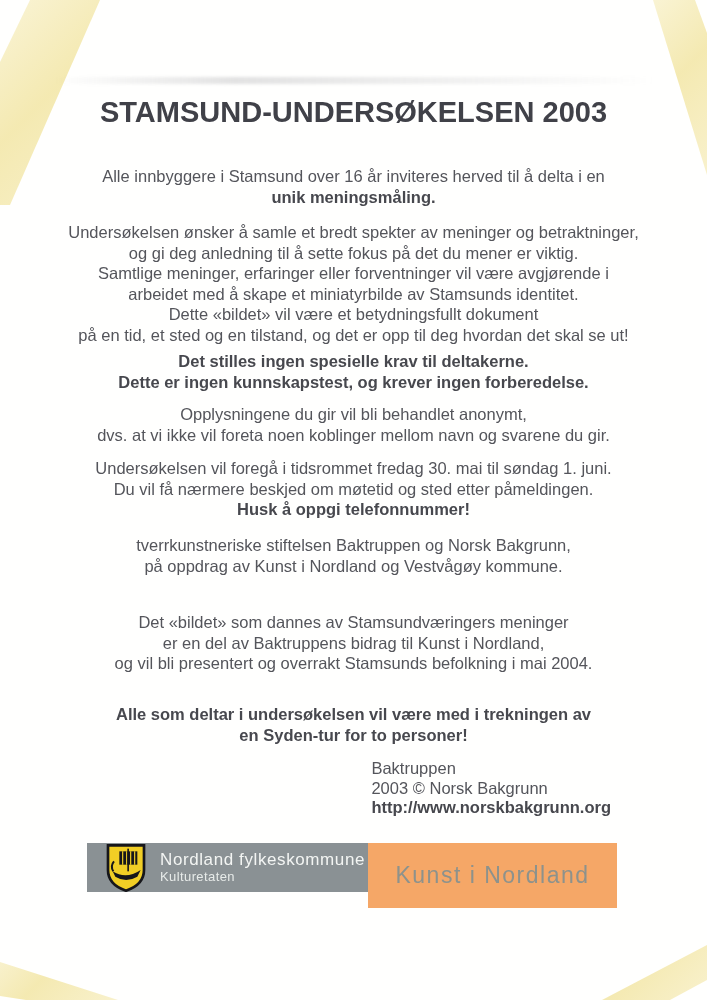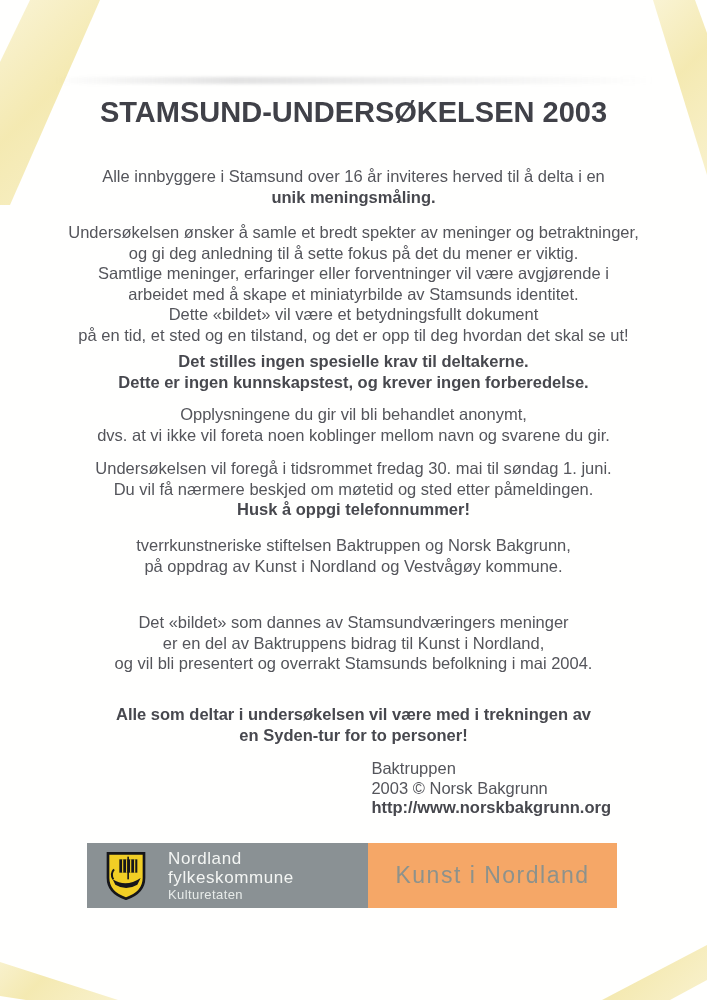--- a/index.html
+++ b/index.html
@@ -60,24 +60,24 @@
     position: absolute; top: 759px; right: 96px;
     text-align: left; font-size: 16.5px; line-height: 19.5px;
   }
 
   
   .logo-band {
     position: absolute; left: 87px; top: 843px; height: 65px;
     display: flex;
   }
   .logo-gray {
-    width: 281px; height: 65px;
+    width: 281px; height: 49px;
     background: #8a9194;
     display: flex; align-items: center;
-    box-sizing: border-box; padding-left: 19px; gap: 8px;
+    box-sizing: border-box; padding-left: 19px;
   }
   .coat-of-arms { width: 40px; height: 50px; flex: 0 0 auto; }
   .logo-gray-text { margin-left: 14px; }
   .logo-org  { font-size: 17px; color: #f3f5f3; letter-spacing: .6px; line-height: 19px; }
   .logo-dept { font-size: 13px; color: #e7ebe9; letter-spacing: .4px; line-height: 16px; }
   .logo-orange {
     width: 249px; height: 65px;
     background: #f5a767;
     display: flex; align-items: center; justify-content: center;
   }

